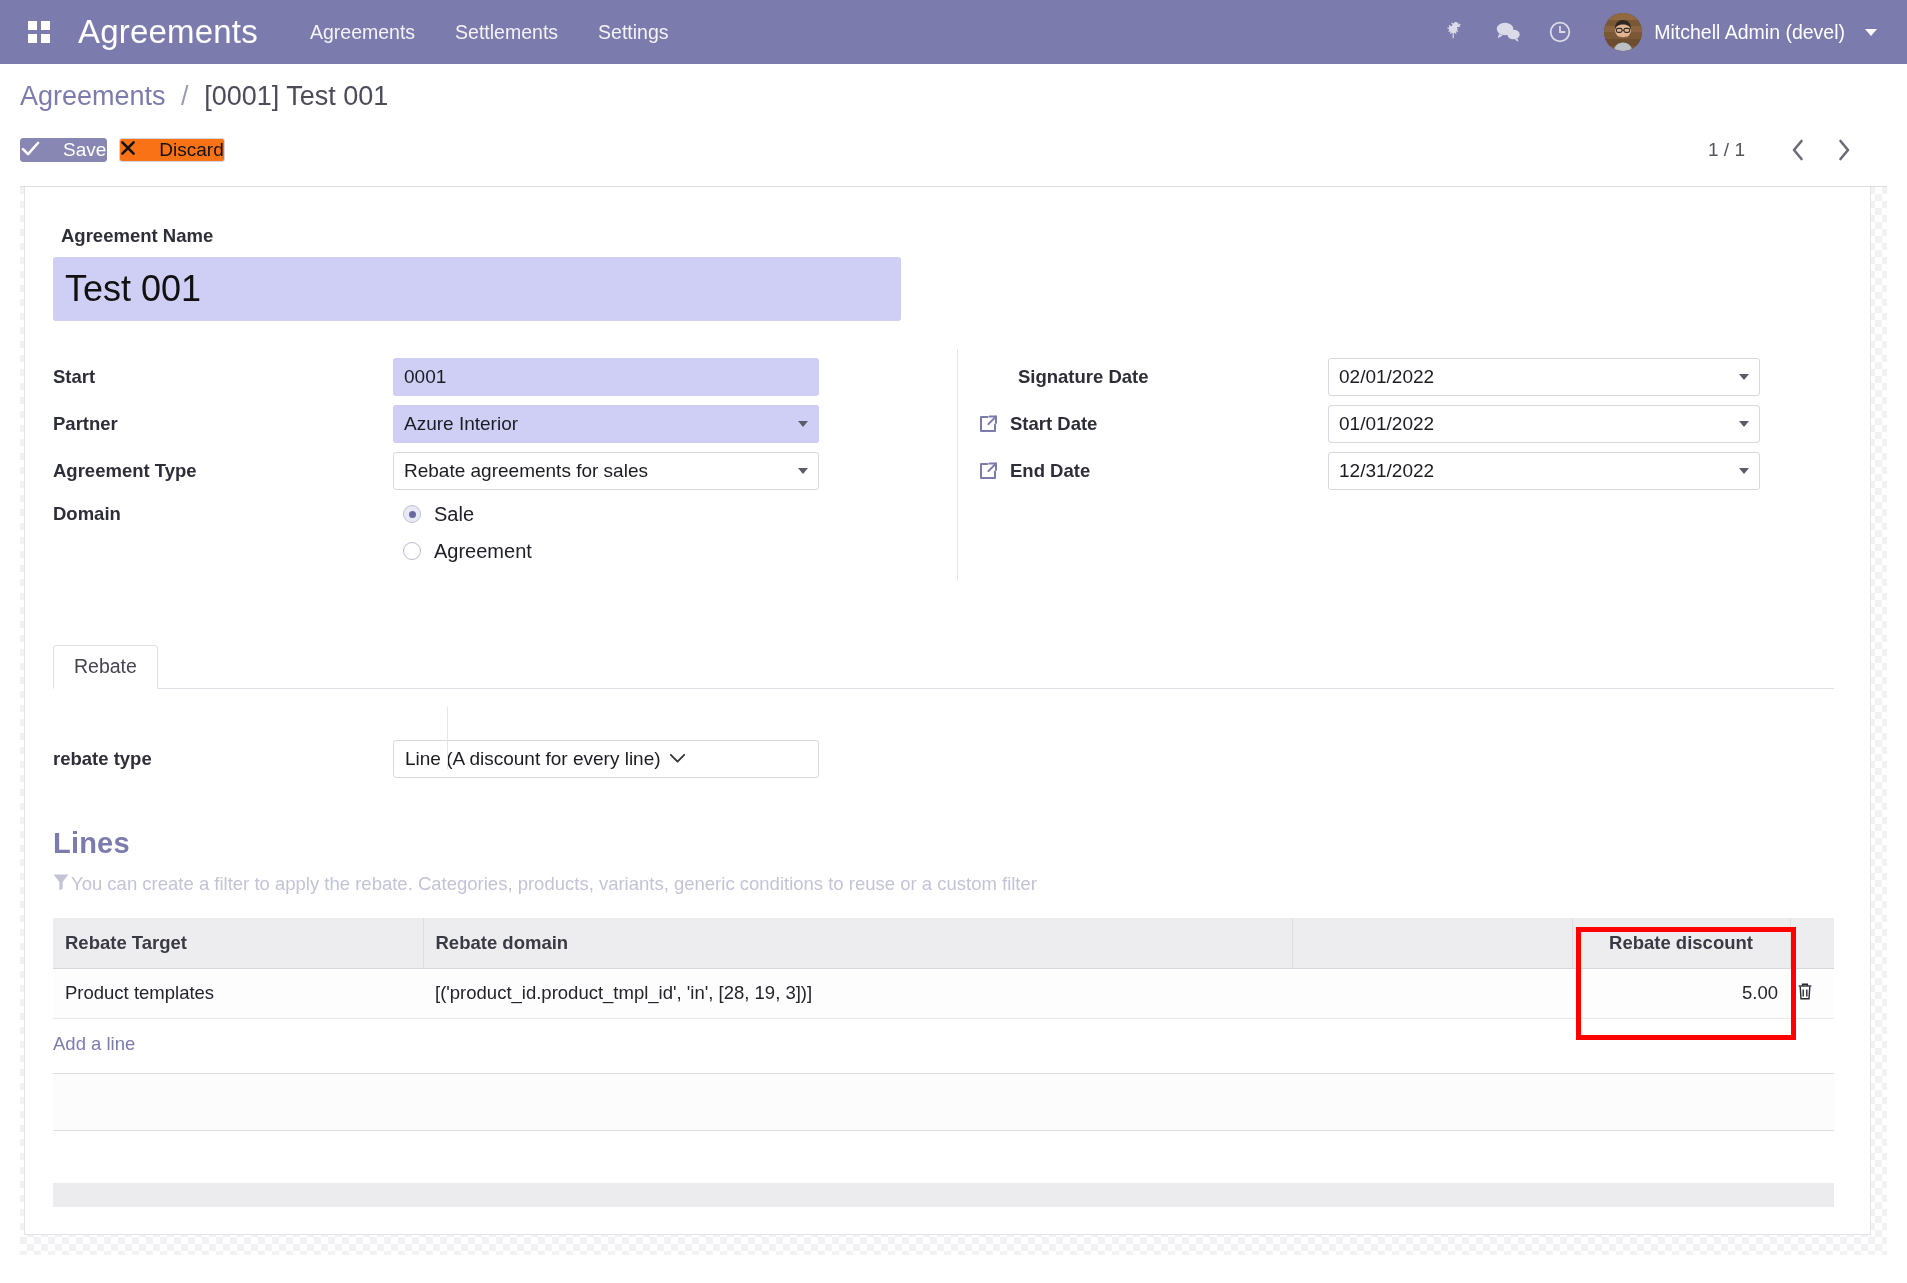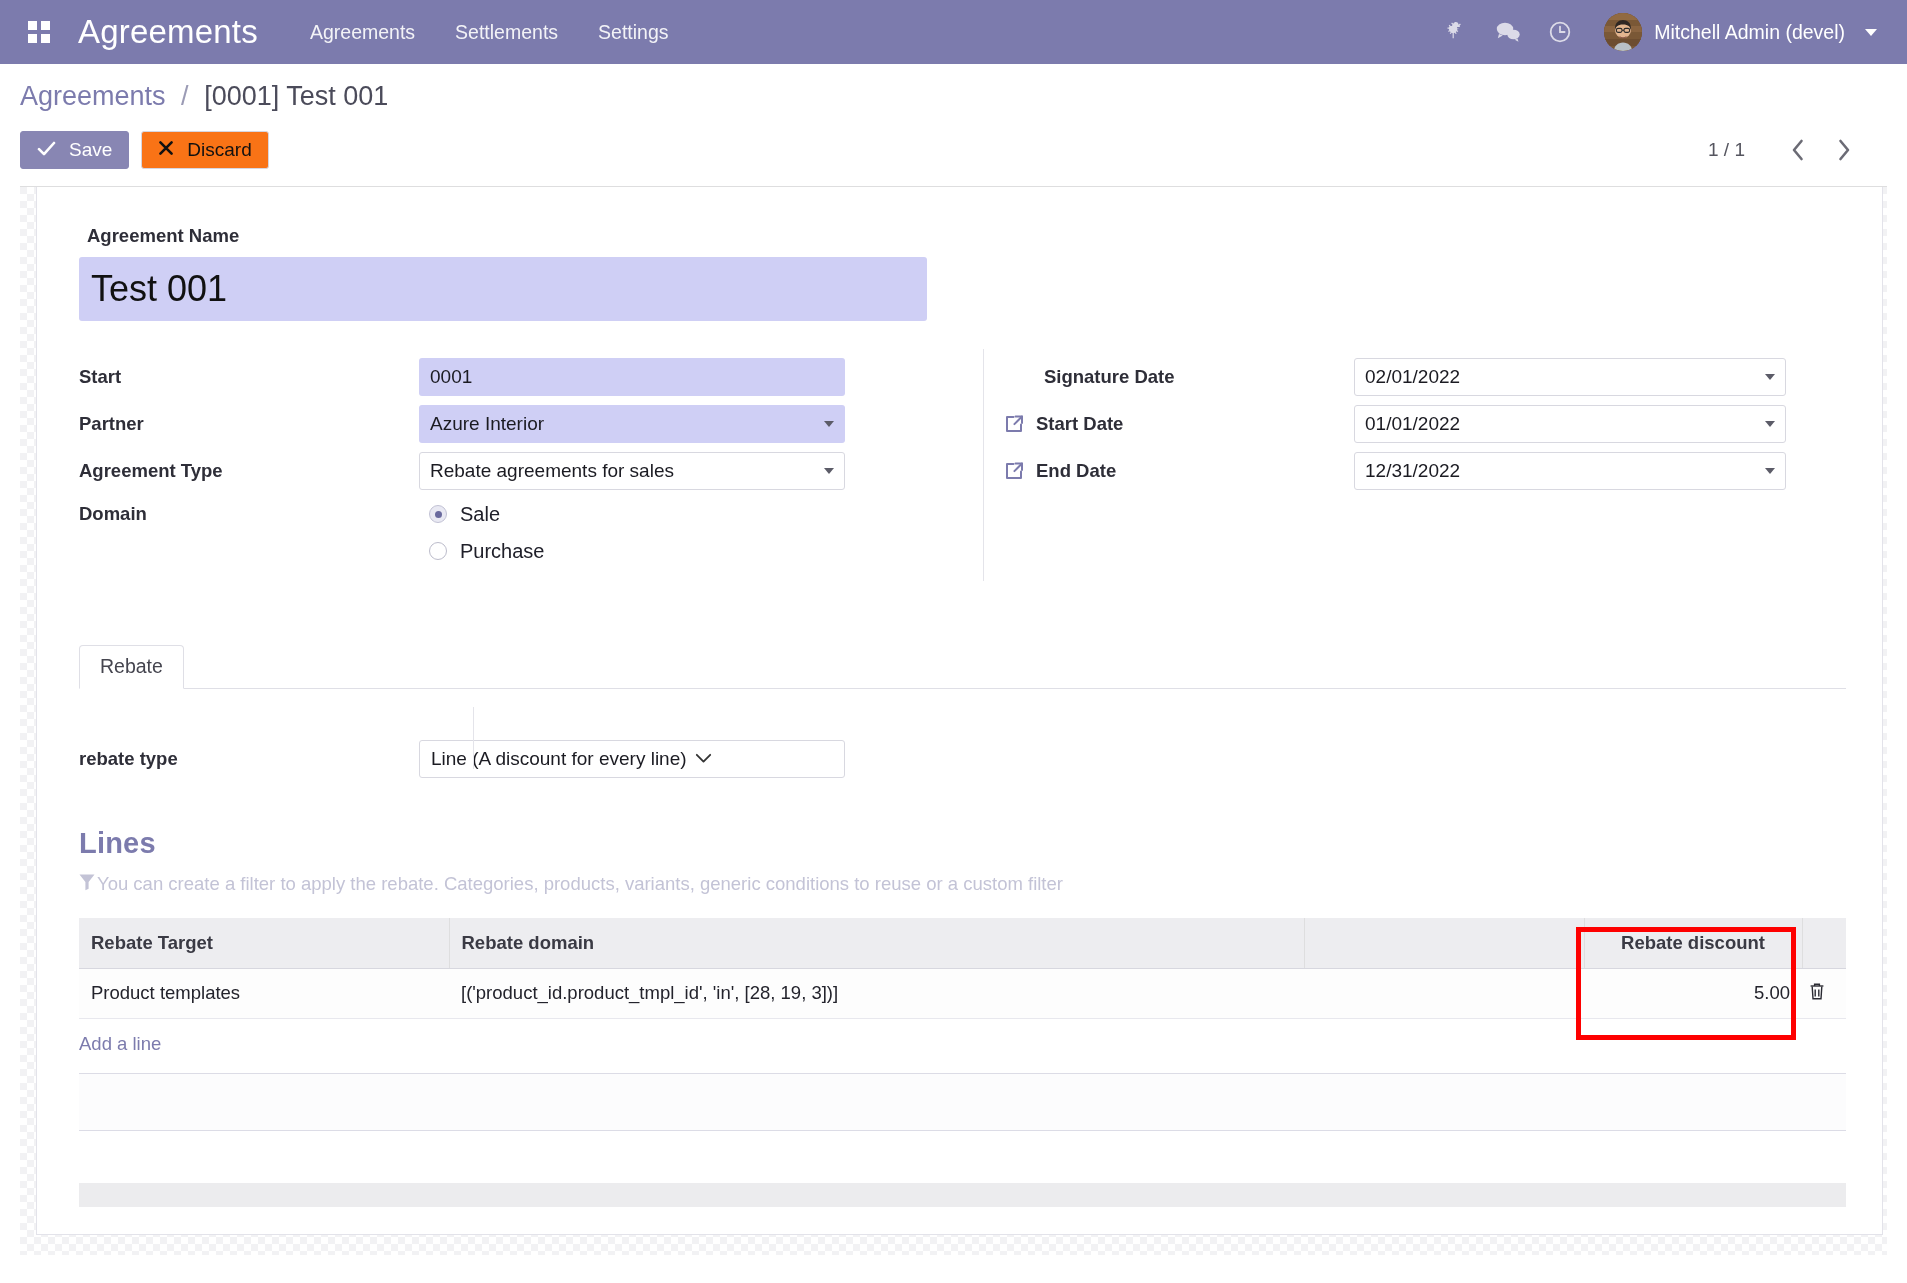--- a/index.html
+++ b/index.html
@@ -36,41 +36,41 @@
   .caret-dn{ width:0;height:0;border-left:6px solid transparent;border-right:6px solid transparent;
      border-top:7px solid #fff; margin-left:8px;}
 
   
   .cp{ background:#fff; padding:0 20px; position:relative; }
   .breadcrumb{ padding-top:18px; font-size:27px; line-height:1.1; white-space:nowrap;}
   .breadcrumb .bc-link{ color:#7c7bad; text-decoration:none; cursor:pointer;}
   .breadcrumb .bc-sep{ color:#9b9bb5; margin:0 8px;}
   .breadcrumb .bc-cur{ color:#4b4b5a;}
   .cp-row{ display:flex; align-items:center; margin-top:14px; height:48px;}
-  .btn{ font-size:19px; border-radius:3px; padding:0 16px; height:38px; display:inline-flex;
-     align-items:center; gap:13px; cursor:pointer; white-space:nowrap; border:1px solid transparent;}
+  .btn{ font-size:19px; border-radius:3px; padding:0 0; height:24px; display:inline-flex;
+     align-items:center; gap:23px; cursor:pointer; white-space:nowrap; border:1px solid transparent;}
   .btn-save{ background:#8886b3; color:#fff; border-color:#8886b3;}
   .btn-discard{ background:#f97316; color:#111; border:1px solid #d6d6e0; margin-left:12px;}
   .pager{ margin-left:auto; display:flex; align-items:center; gap:4px; padding-right:22px;}
   .pager-count{ font-size:19px; color:#55555f; margin-right:28px; white-space:nowrap;}
   .pager-btn{ width:42px; height:42px; display:flex; align-items:center; justify-content:center;
      color:#6b6b75; cursor:pointer;}
 
   
   .sheet-bg{
     margin:12px 20px 0 20px; height:1069px;
     background:
       repeating-conic-gradient(#ffffff 0% 25%, #f2f2f4 0% 50%) 0 0/14px 14px;
     padding:0; position:relative;
     border-top:1px solid #dededf;
   }
   .sheet{
-    position:absolute; left:16px; top:0; width:1847px; height:1048px;
+    position:absolute; left:4px; top:0; width:1847px; height:1048px;
     background:#fff; border:1px solid #e3e3ea; border-top:none;
-    padding:30px 36px 0 42px; overflow:hidden;
+    padding:30px 36px 0 28px; overflow:hidden;
   }
 
   
   .lbl{ font-size:18.5px; font-weight:700; color:#2e2e38;}
   .title-label{ margin:8px 0 10px 8px; }
   .title-input{
     width:848px; height:64px; background:#cfcff5; border:none; border-radius:3px;
     font-size:36px; color:#111; padding:0 12px; font-family:"Liberation Sans",sans-serif;
     display:flex; align-items:center;
   }
@@ -307,21 +307,21 @@
         <div class="lbl" style="padding-top:7px;">Domain</div>
         <div class="fval radio-wrap">
           <div class="radio-row">
             <span class="radio on">
                   <i></i>
                 </span>
             <span class="radio-lbl">Sale</span>
           </div>
           <div class="radio-row">
             <span class="radio"></span>
-            <span class="radio-lbl">Purchase</span>
+            <span class="radio-lbl">Agreement</span>
           </div>
         </div>
       </div>
     </div>
 
     <div class="col-right">
 
       <div class="rrow">
         <div class="rlbl" style="width:352px;">
           <span style="width:32px;display:inline-block;"></span>

